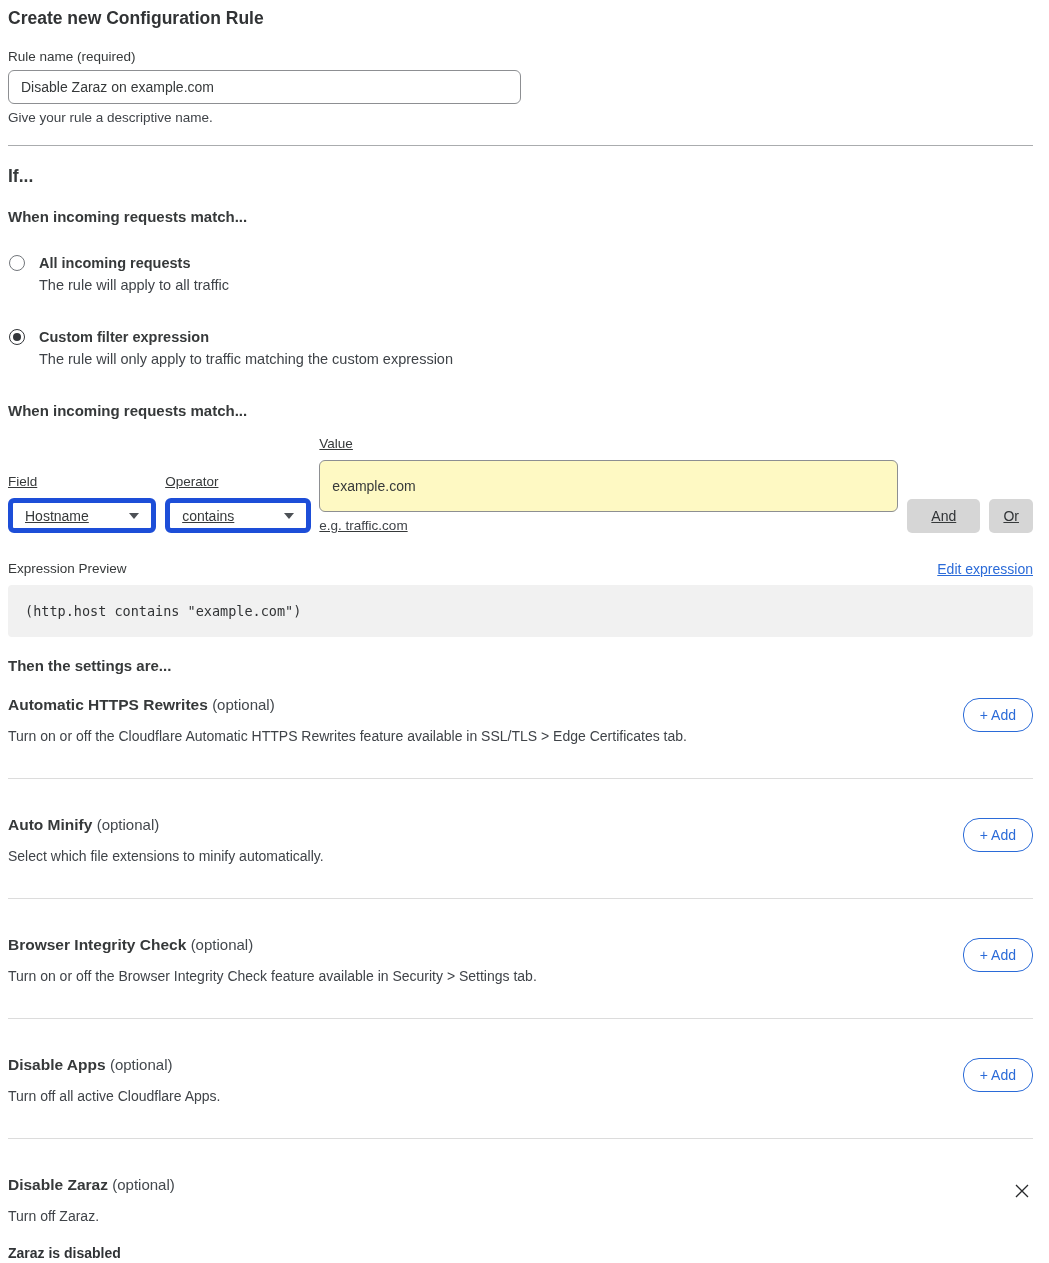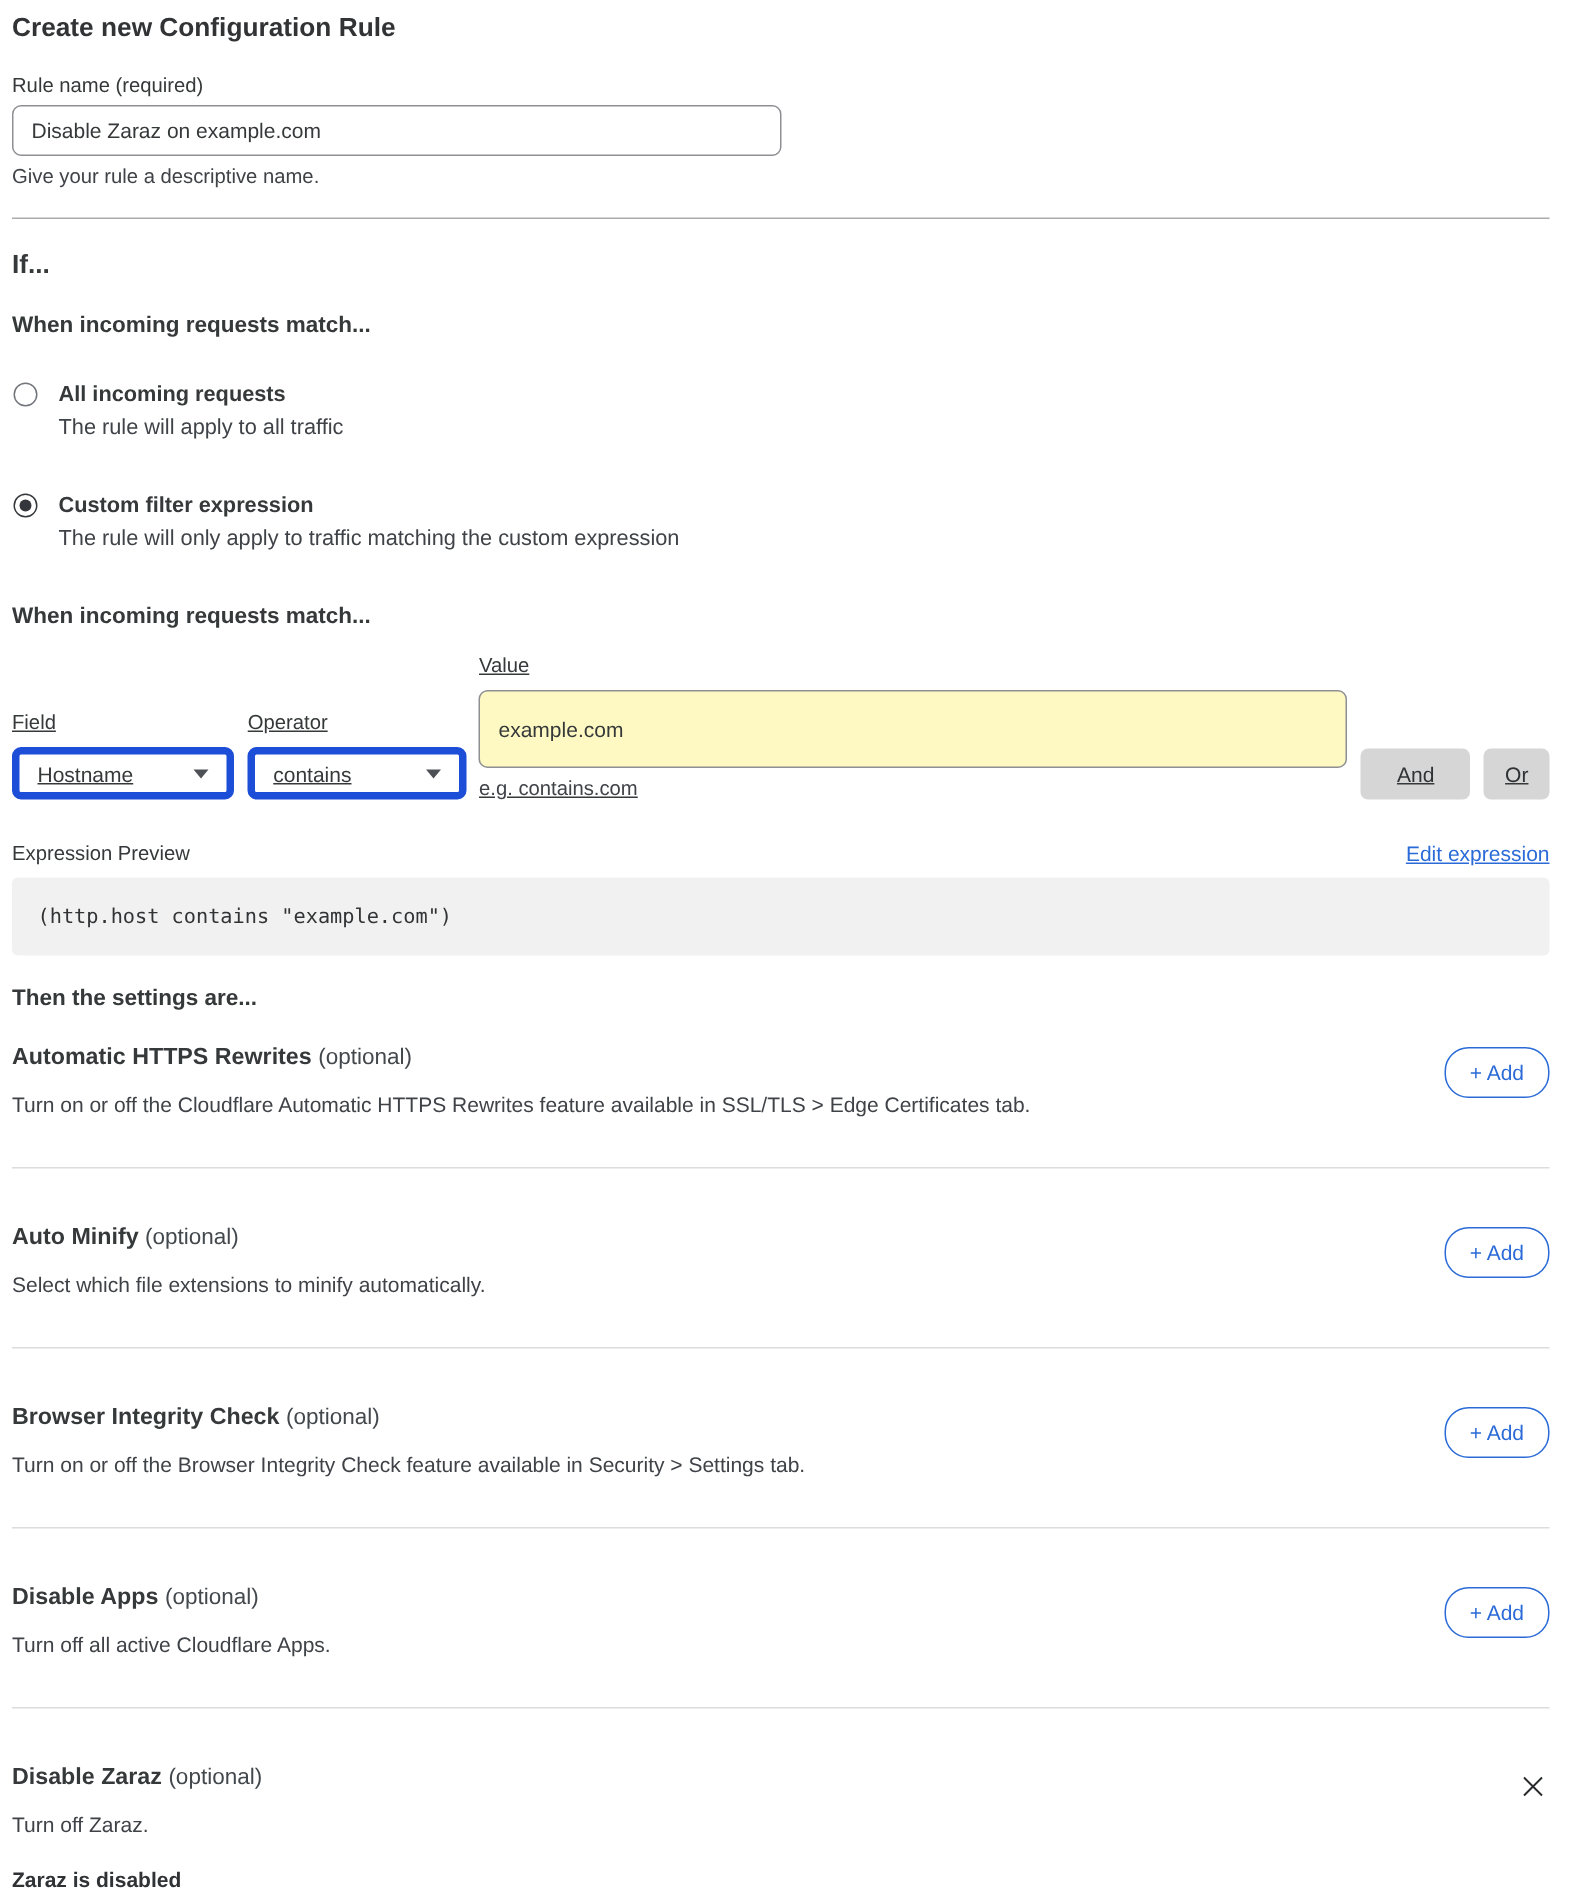--- a/index.html
+++ b/index.html
@@ -143,21 +143,21 @@
     <div class="filter-col col-operator">
       <div class="col-label">Operator</div>
       <div class="select-box">
         <span>contains</span>
         <span class="caret"></span>
       </div>
     </div>
     <div class="filter-col col-value">
       <div class="col-label">Value</div>
       <input class="value-input" type="text" value="example.com" style="">
-      <div class="value-help">e.g. contains.com</div>
+      <div class="value-help">e.g. traffic.com</div>
     </div>
     <button class="conj-btn btn-and">And</button>
     <button class="conj-btn btn-or">Or</button>
   </div>
 
   <div class="expr-header">
     <span class="expr-label">Expression Preview</span>
     <a class="expr-edit-link">Edit expression</a>
   </div>
   <div class="expr-box">

